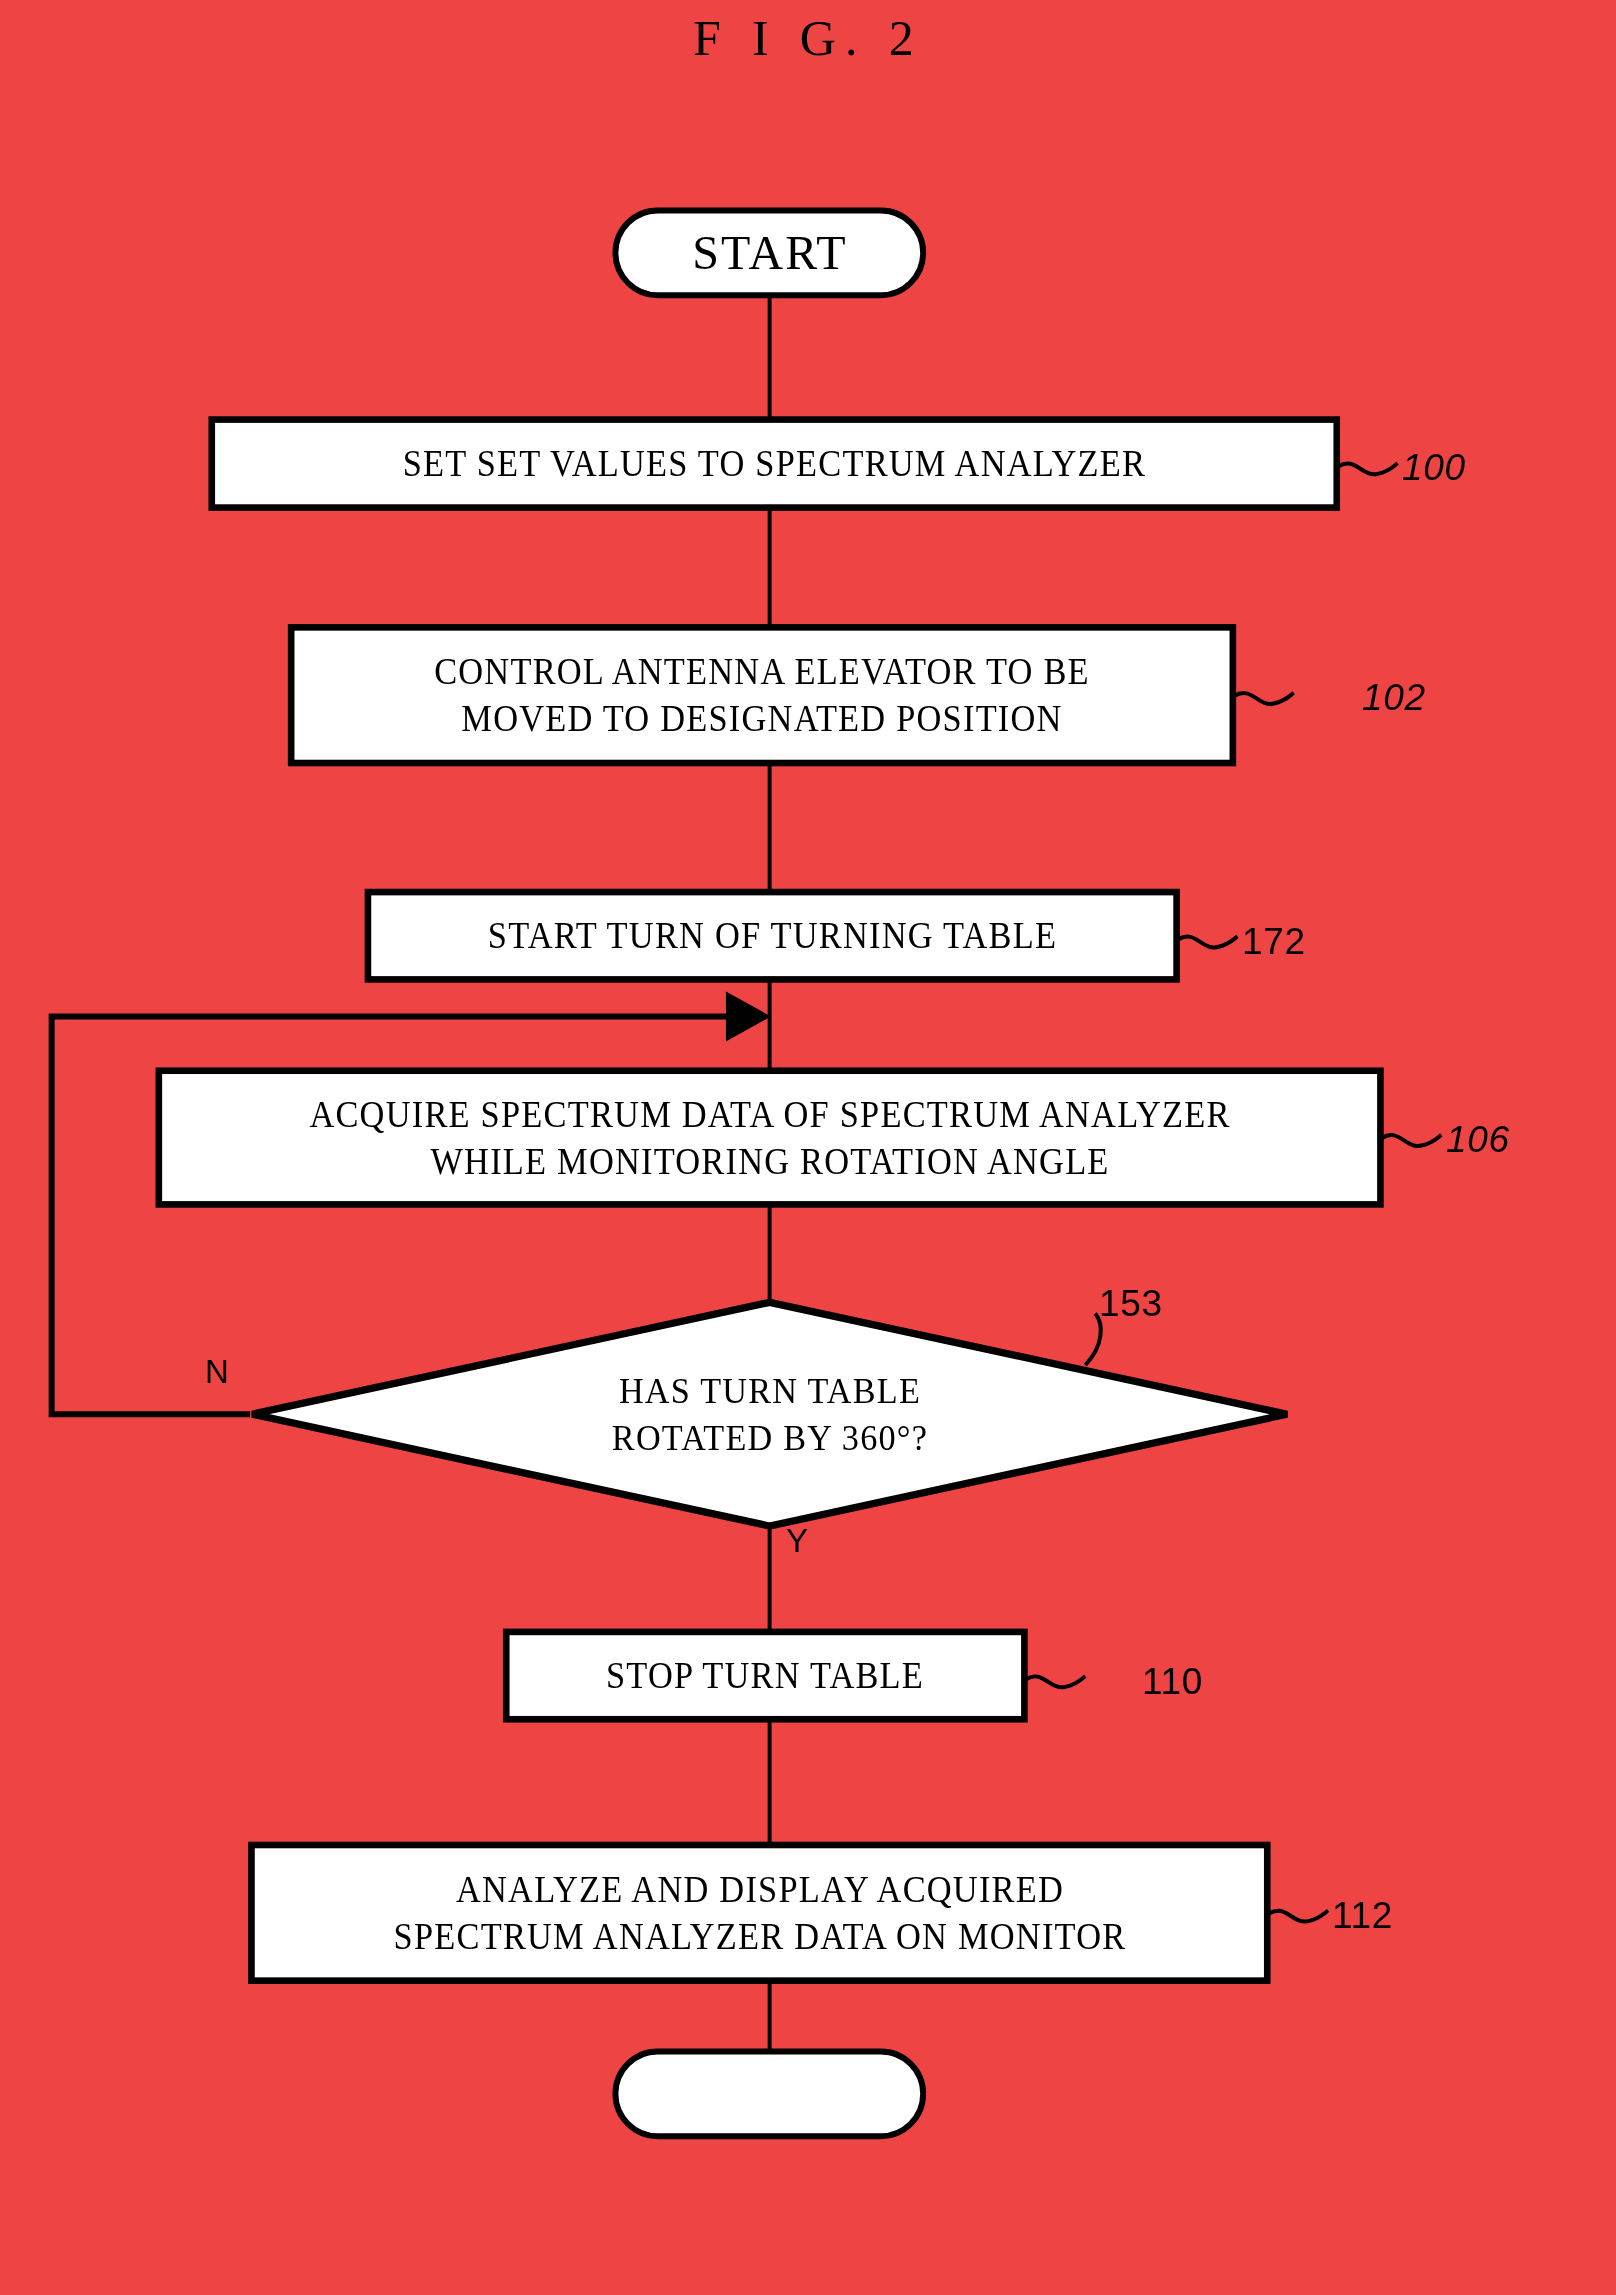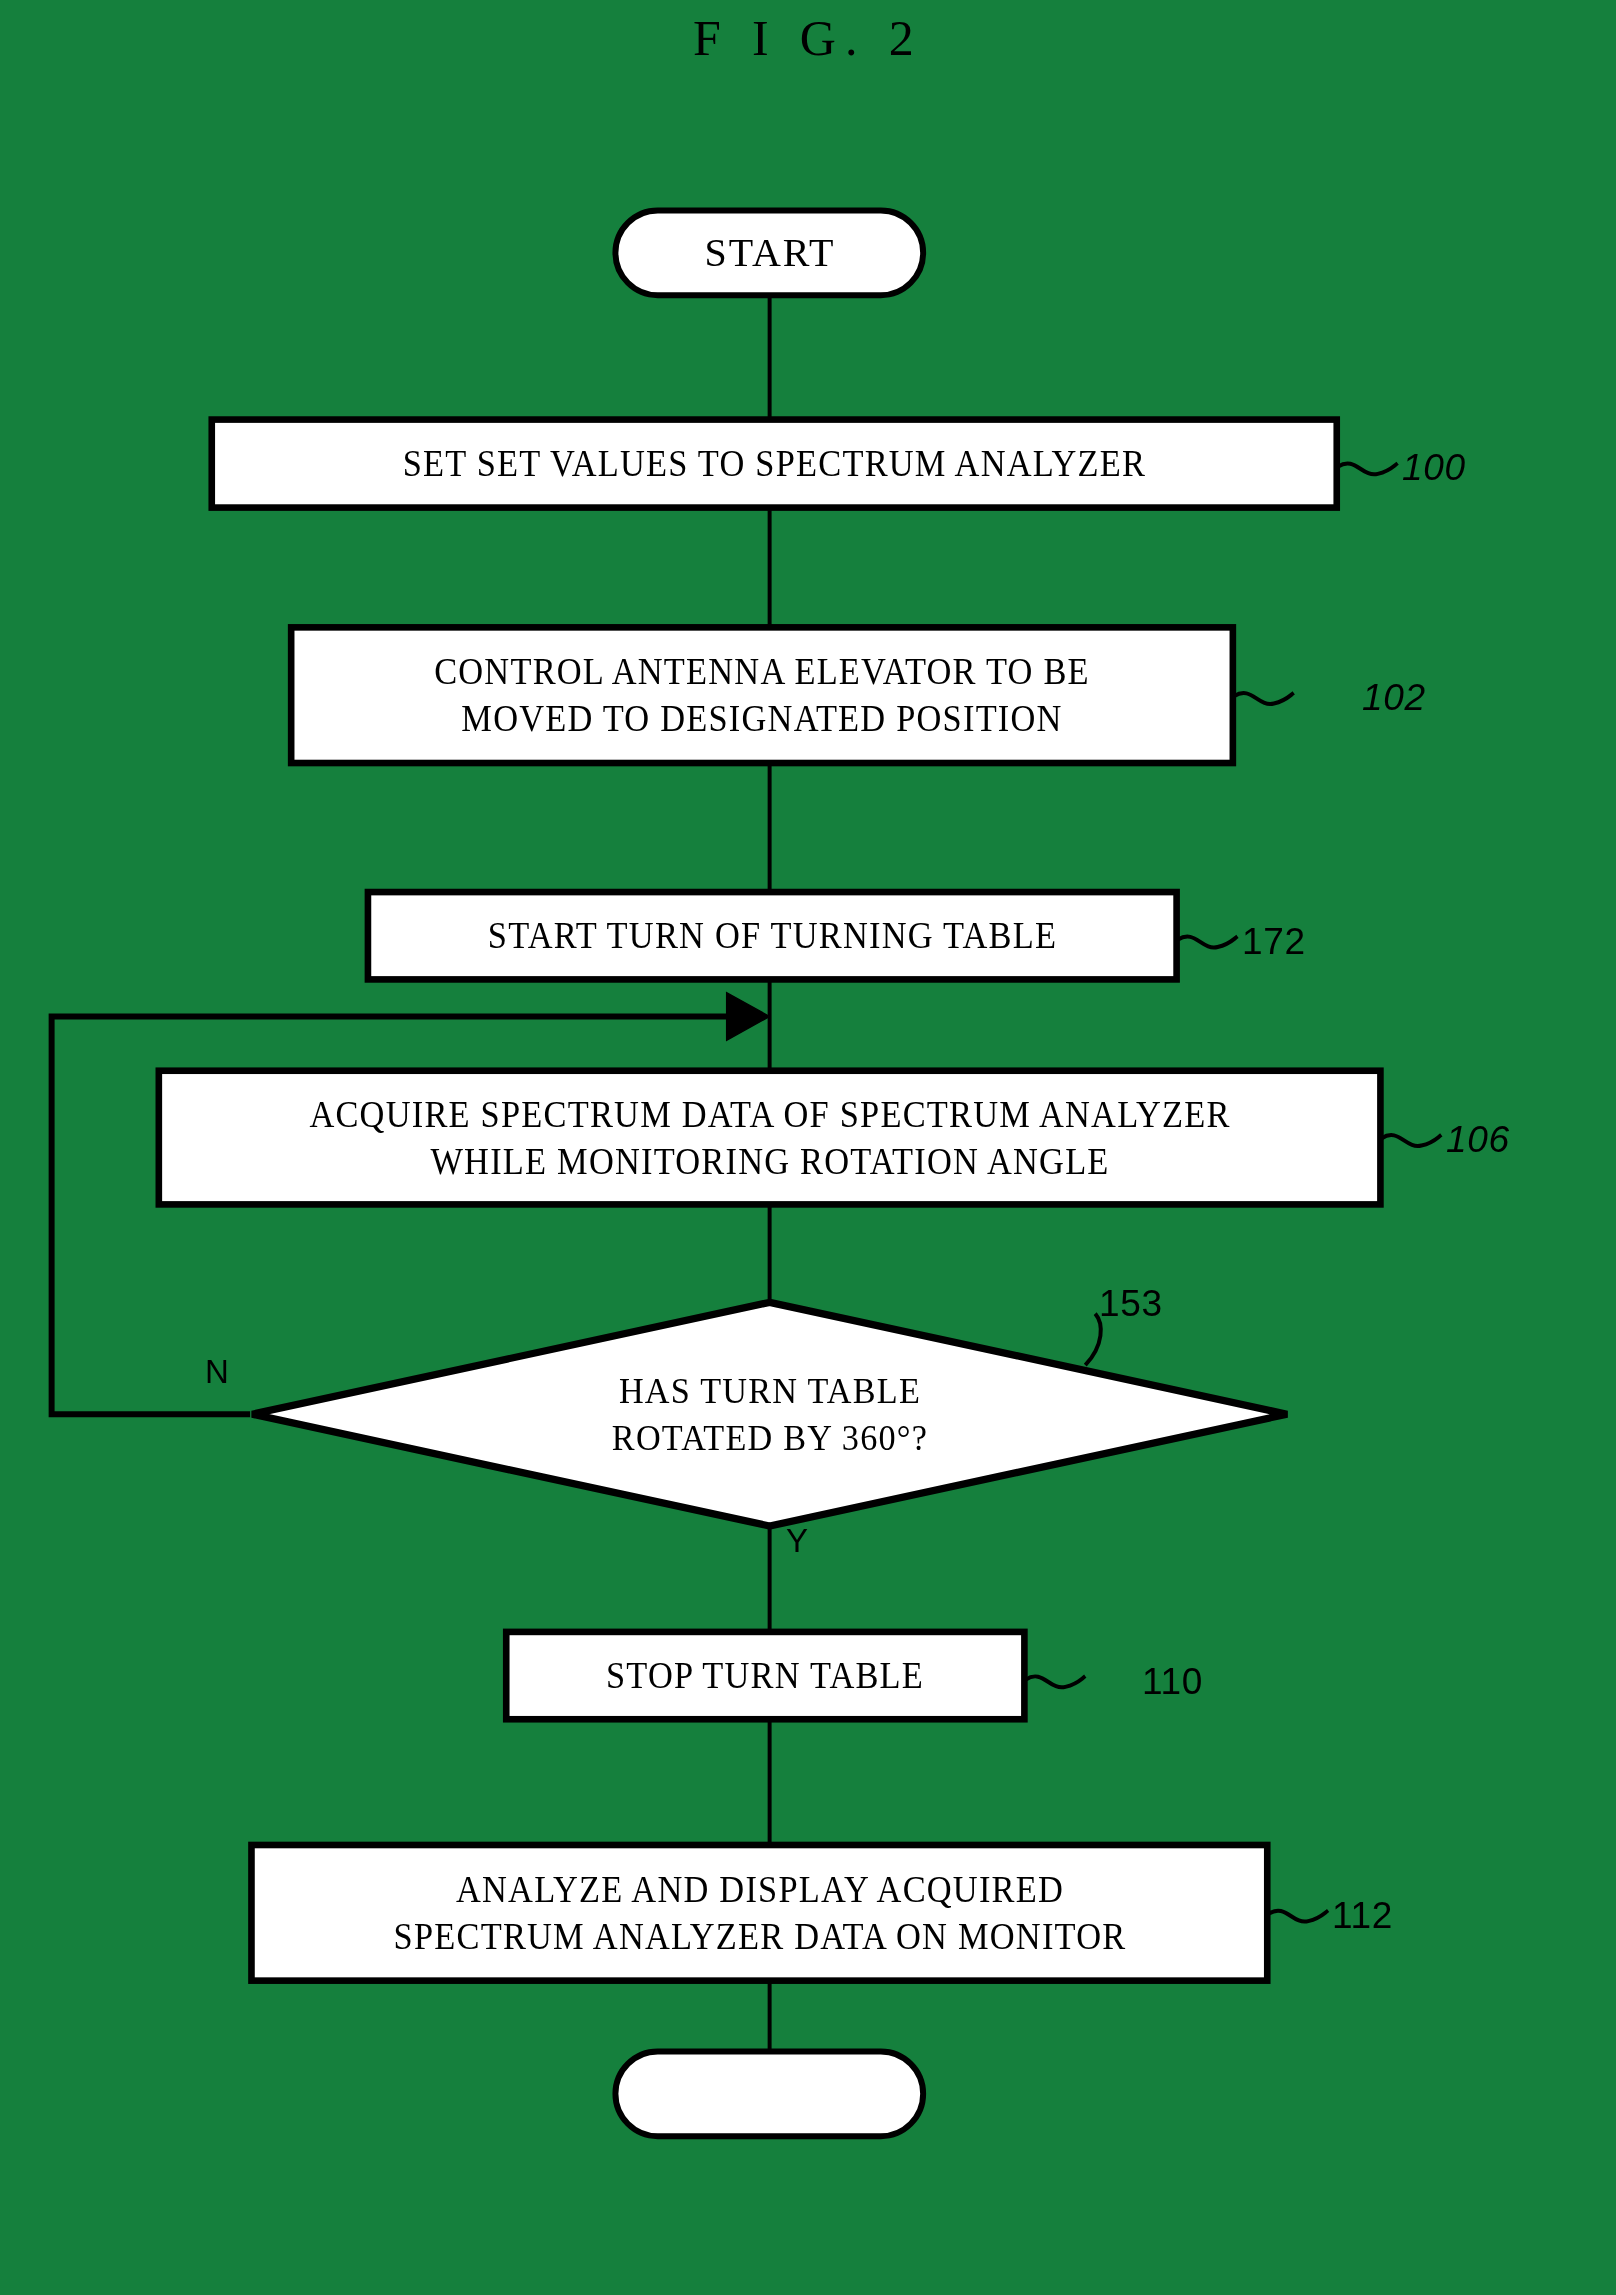--- a/index.html
+++ b/index.html
@@ -9,21 +9,21 @@
     background: #ffffff;
   }
   body {
     font-family: "Liberation Serif", "DejaVu Serif", serif;
     color: #000000;
   }
   #page {
     position: relative;
     width: 1616px;
     height: 2295px;
-    background: #15803d;
+    background: #ef4444;
     overflow: hidden;
   }
   
   #fig-title {
     position: absolute;
     left: 0;
     top: 9.3px;
     width: 1616px;
     text-align: center;
     font-family: "Liberation Serif", "DejaVu Serif", serif;
@@ -55,21 +55,21 @@
     pointer-events: none;
     white-space: nowrap;
   }
   .proc-text {
     font-size: 37px;
     letter-spacing: 1.3px;
     line-height: 1.28;
     transform: scaleX(0.93);
   }
   .term-text {
-    font-size: 40px;
+    font-size: 48px;
     letter-spacing: 2px;
   }
   .decision-text {
     font-size: 36px;
     letter-spacing: 1.3px;
     line-height: 1.30;
     transform: scaleX(0.95);
   }
   .ref-num {
     position: absolute;

